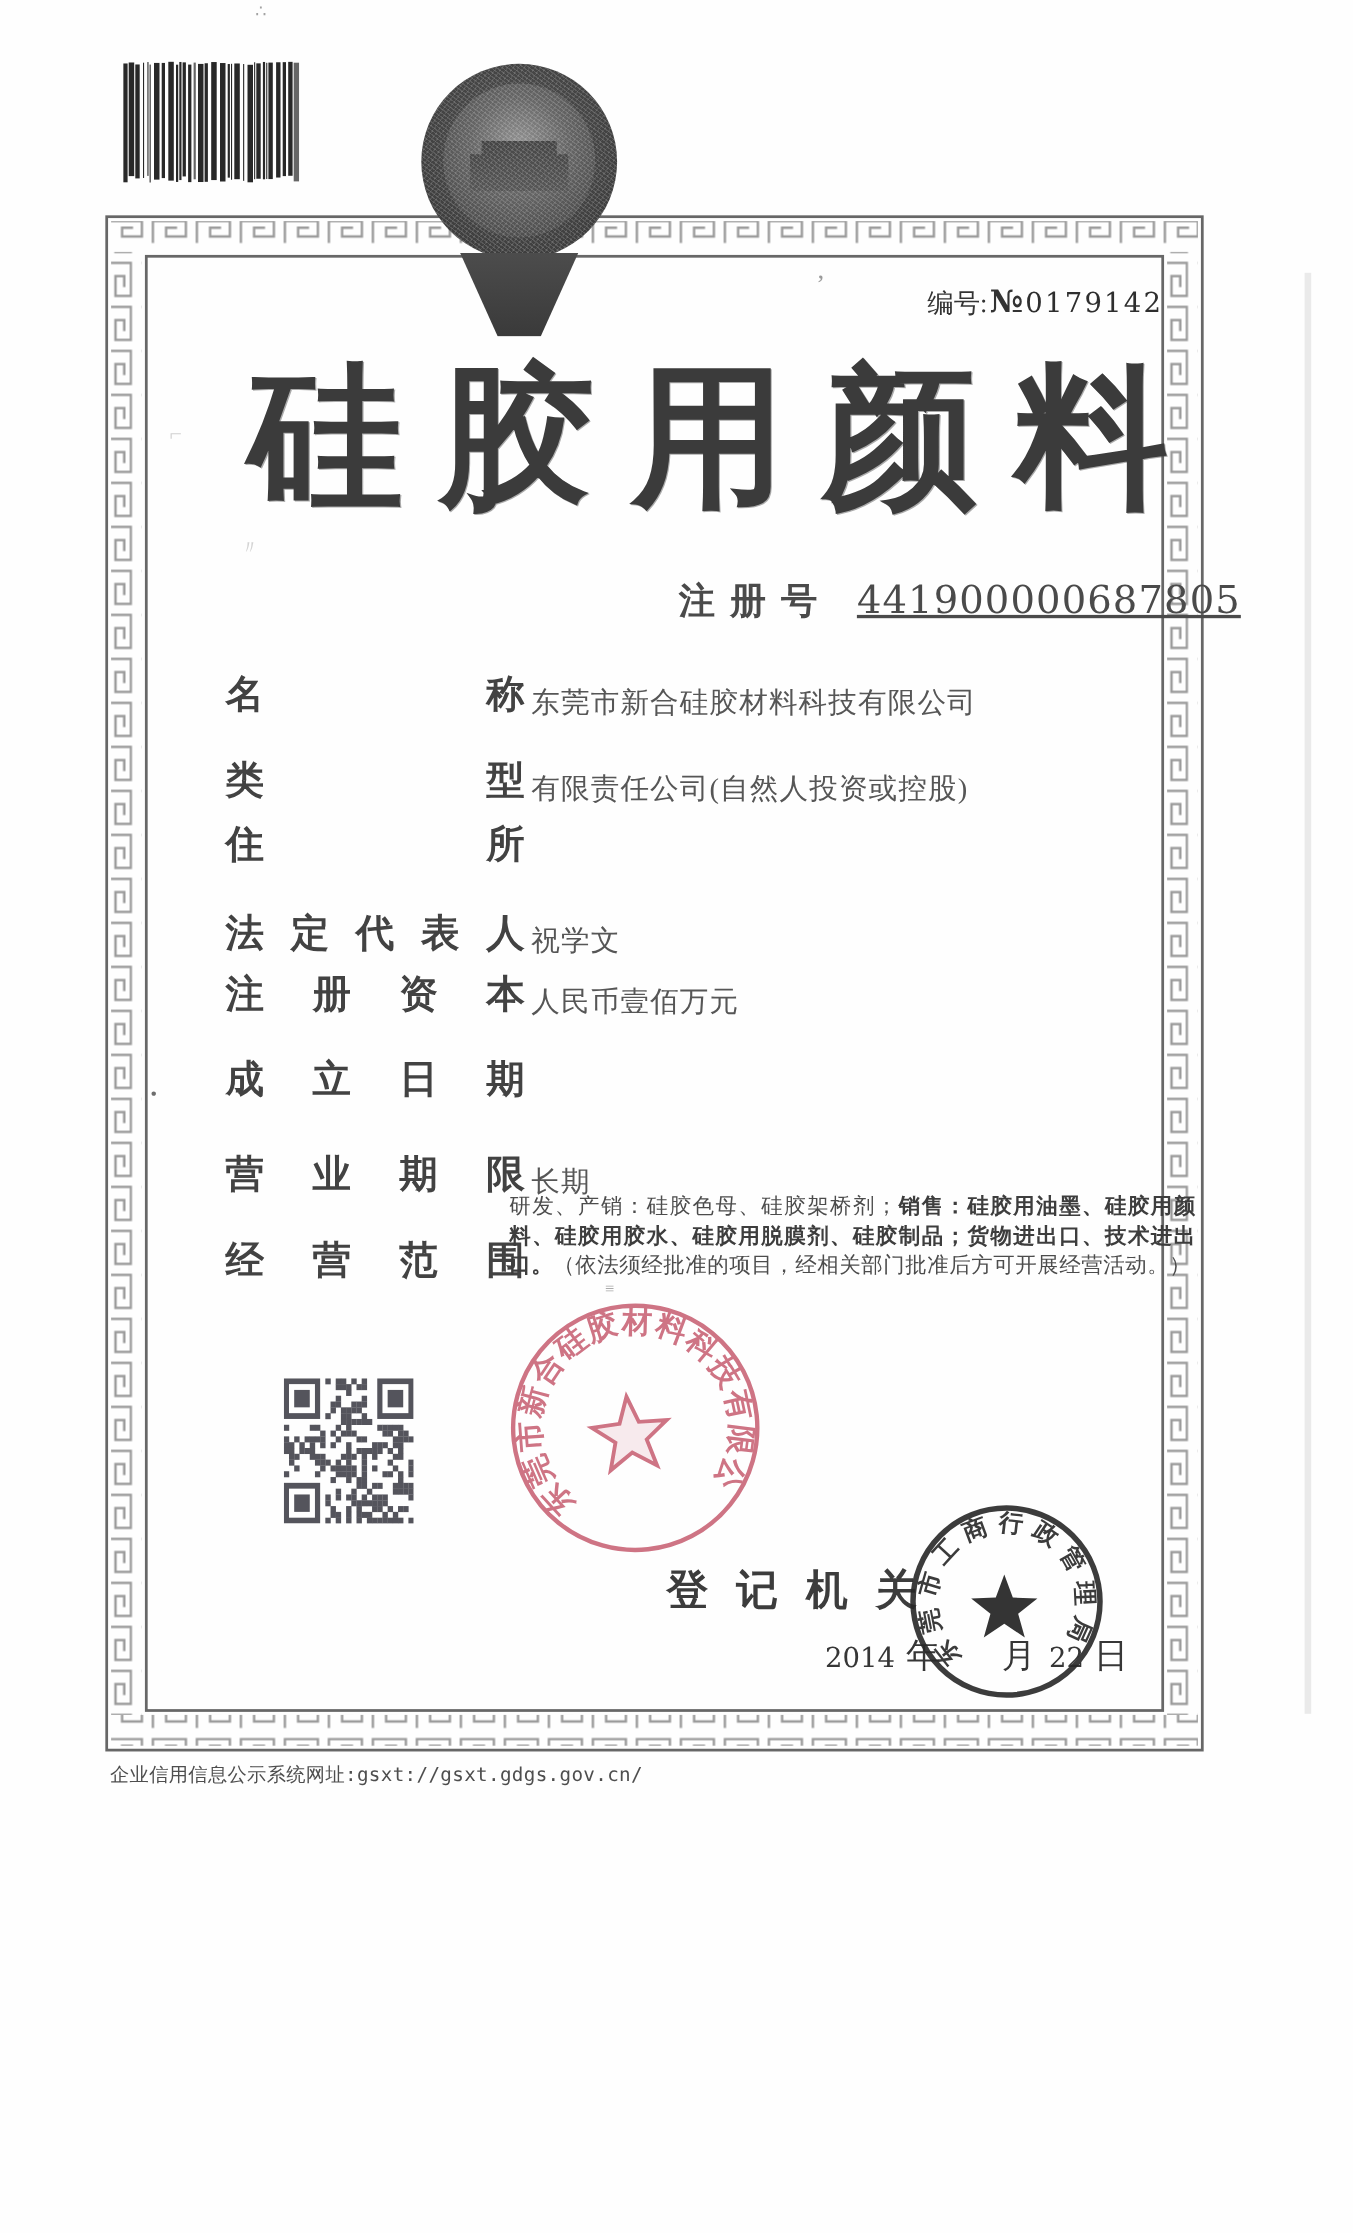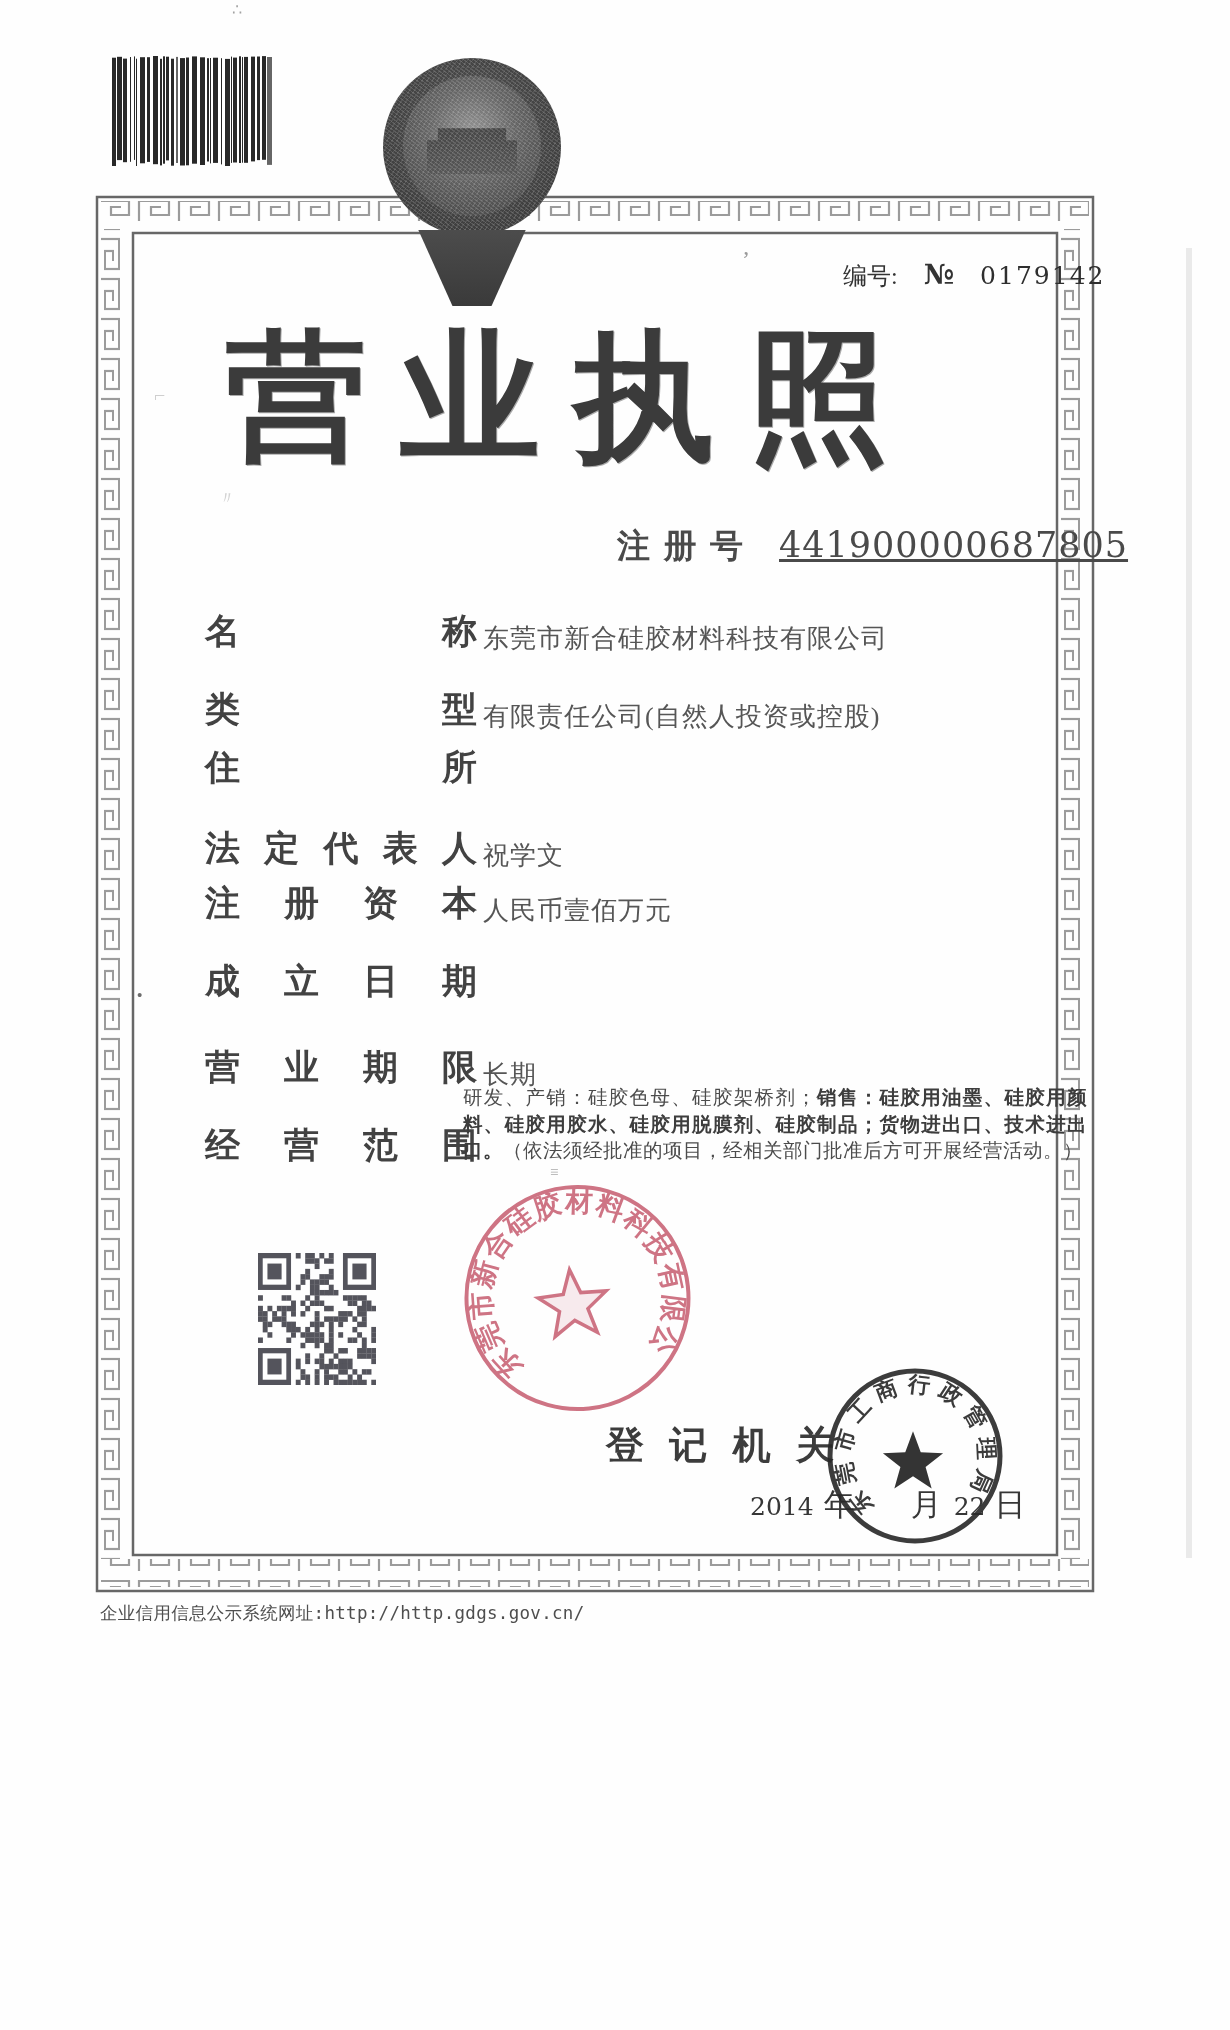--- a/index.html
+++ b/index.html
@@ -17,21 +17,21 @@
       background:linear-gradient(#3c3c3c,#565656);
       clip-path:polygon(0 100%,0 35%,12% 35%,12% 12%,88% 12%,88% 35%,100% 35%,100% 100%);}
   .em-noise{position:absolute;left:0;top:0;width:178px;height:178px;border-radius:50%;
       background:repeating-linear-gradient(37deg, rgba(255,255,255,.14) 0 1px, transparent 1px 3px),
                  repeating-linear-gradient(-53deg, rgba(255,255,255,.1) 0 1px, transparent 1px 4px);}
   .em-base{position:absolute;left:28px;top:172px;width:122px;height:76px;
       background:linear-gradient(#4c4c4c,#3a3a3a);clip-path:polygon(6% 0,94% 0,66% 100%,34% 100%);}
   
   .frame{position:absolute;left:95px;top:195px;width:1000px;height:1398px;z-index:1;opacity:.85;}
   
-  .serial{position:absolute;left:843px;top:258px;z-index:4;display:flex;align-items:baseline;gap:26px;
+  .serial{position:absolute;left:843px;top:258px;z-index:4;display:flex;align-items:baseline;gap:2px;
       font-size:24px;color:#333;}
   .serial .no-sym{font-family:"DejaVu Serif",serif;font-weight:700;font-size:28px;}
   .serial .serial-digits{font-family:"DejaVu Serif",serif;font-size:25px;letter-spacing:2px;color:#2e2e2e;}
   
   .title{position:absolute;left:226px;top:306px;margin:0;z-index:4;line-height:1.3;
       font-family:"Liberation Sans",sans-serif;font-size:140px;font-weight:900;letter-spacing:34px;
       color:#3b3b3b;text-shadow:1px 1px 0 rgba(70,70,70,.45);}
   
   .regline{position:absolute;left:617px;top:524px;z-index:4;display:flex;align-items:baseline;}
   .reg-label{display:inline-flex;justify-content:space-between;width:126px;
@@ -143,21 +143,21 @@
     <rect x="6" y="34" width="28" height="1330" fill="url(#meanderV)"></rect>
     <rect x="966" y="34" width="28" height="1330" fill="url(#meanderV)"></rect>
   </svg>
 
   <div class="serial">
     <span>编号:</span>
     <span class="no-sym">№</span>
     <span class="serial-digits">0179142</span>
   </div>
 
-  <h1 class="title">营业执照</h1>
+  <h1 class="title">硅胶用颜料</h1>
 
   <div class="regline">
     <span class="reg-label">
         <span>注</span>
         <span>册</span>
         <span>号</span>
       </span>
     <span class="reg-num">441900000687805</span>
   </div>
 
@@ -469,21 +469,21 @@
     <defs>
         <path id="rs-arc" d="M55.3 144.4 A64 64 0 1 1 128.7 144.4" fill="none"></path>
       </defs>
     <circle cx="92" cy="92" r="85" fill="none" stroke="#282828" stroke-width="5"></circle>
     <path transform="translate(90,99) scale(0.88)" d="M0 -36 L8.8 -12.1 L34.2 -11.1 L14.3 4.6 L21.2 29.1 L0 15 L-21.2 29.1 L-14.3 4.6 L-34.2 -11.1 L-8.8 -12.1 Z" fill="#1f1f1f"></path>
     <text font-size="22" letter-spacing="8" fill="#262626" font-weight="700" font-family="Liberation Serif, serif">
       <textPath href="#rs-arc" startOffset="4">东莞市工商行政管理局</textPath>
     </text>
   </svg>
 
-  <div class="footer-left">企业信用信息公示系统网址:http://http.gdgs.gov.cn/</div>
+  <div class="footer-left">企业信用信息公示系统网址:gsxt://gsxt.gdgs.gov.cn/</div>
 
   <span class="artifact af1">’</span>
   <span class="artifact af2">⌐</span>
   <span class="artifact af3">〃</span>
   <span class="artifact af4">·</span>
   <span class="artifact af5">≡</span>
   <span class="artifact af6">∴</span>
   <div class="scan-edge"></div>
 
 </div>

